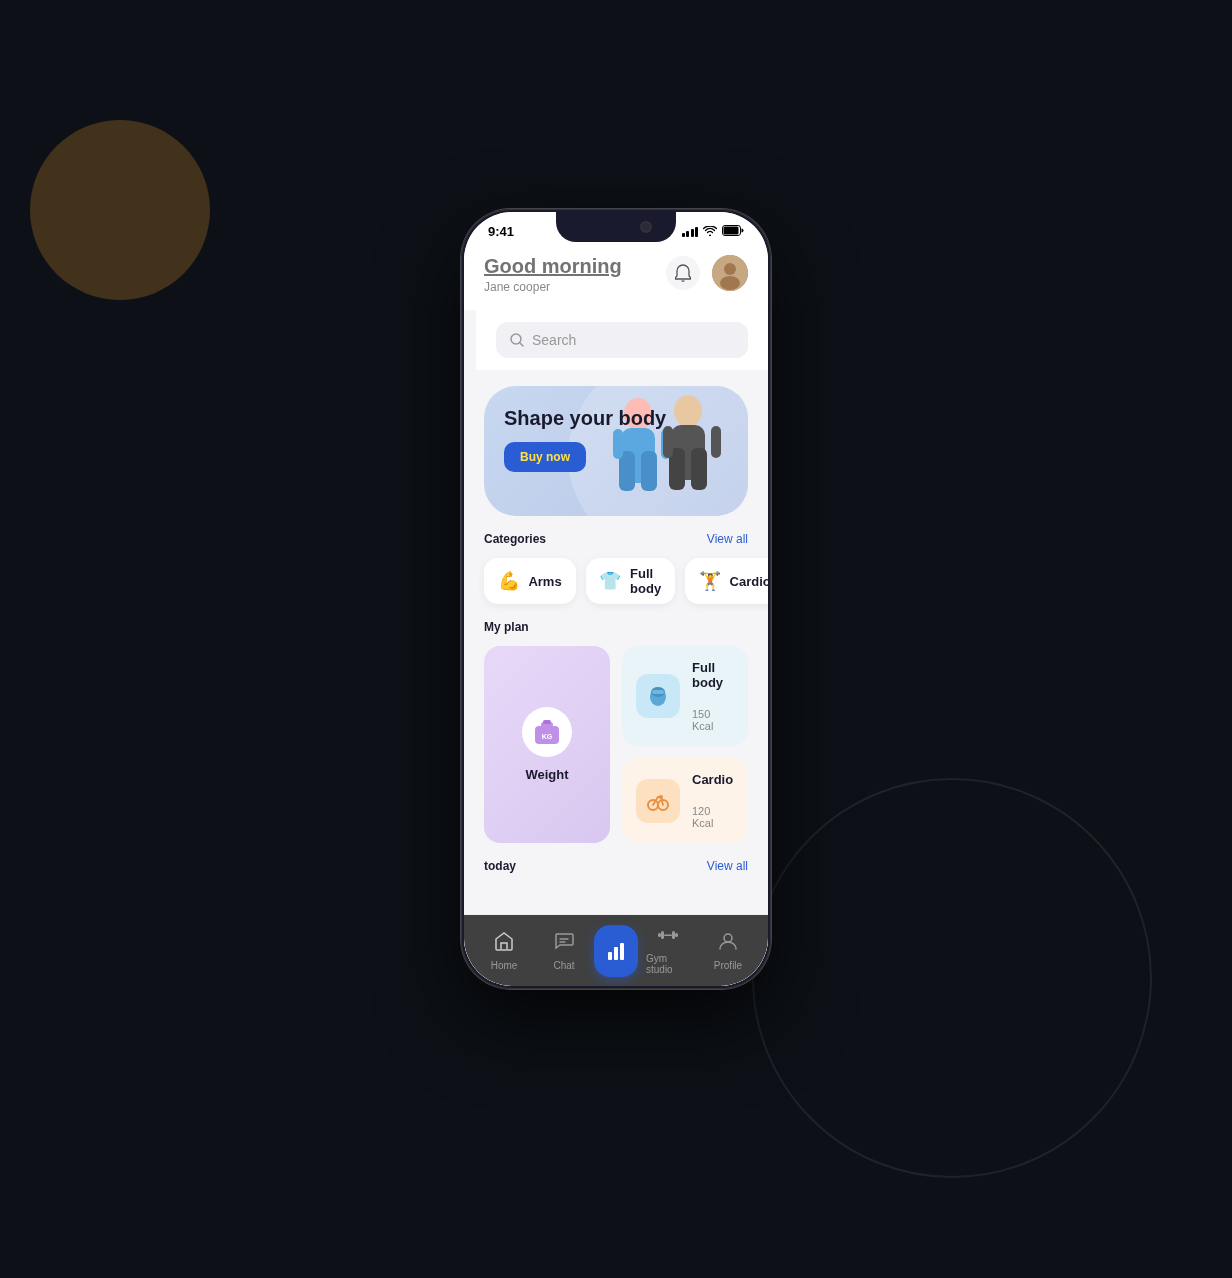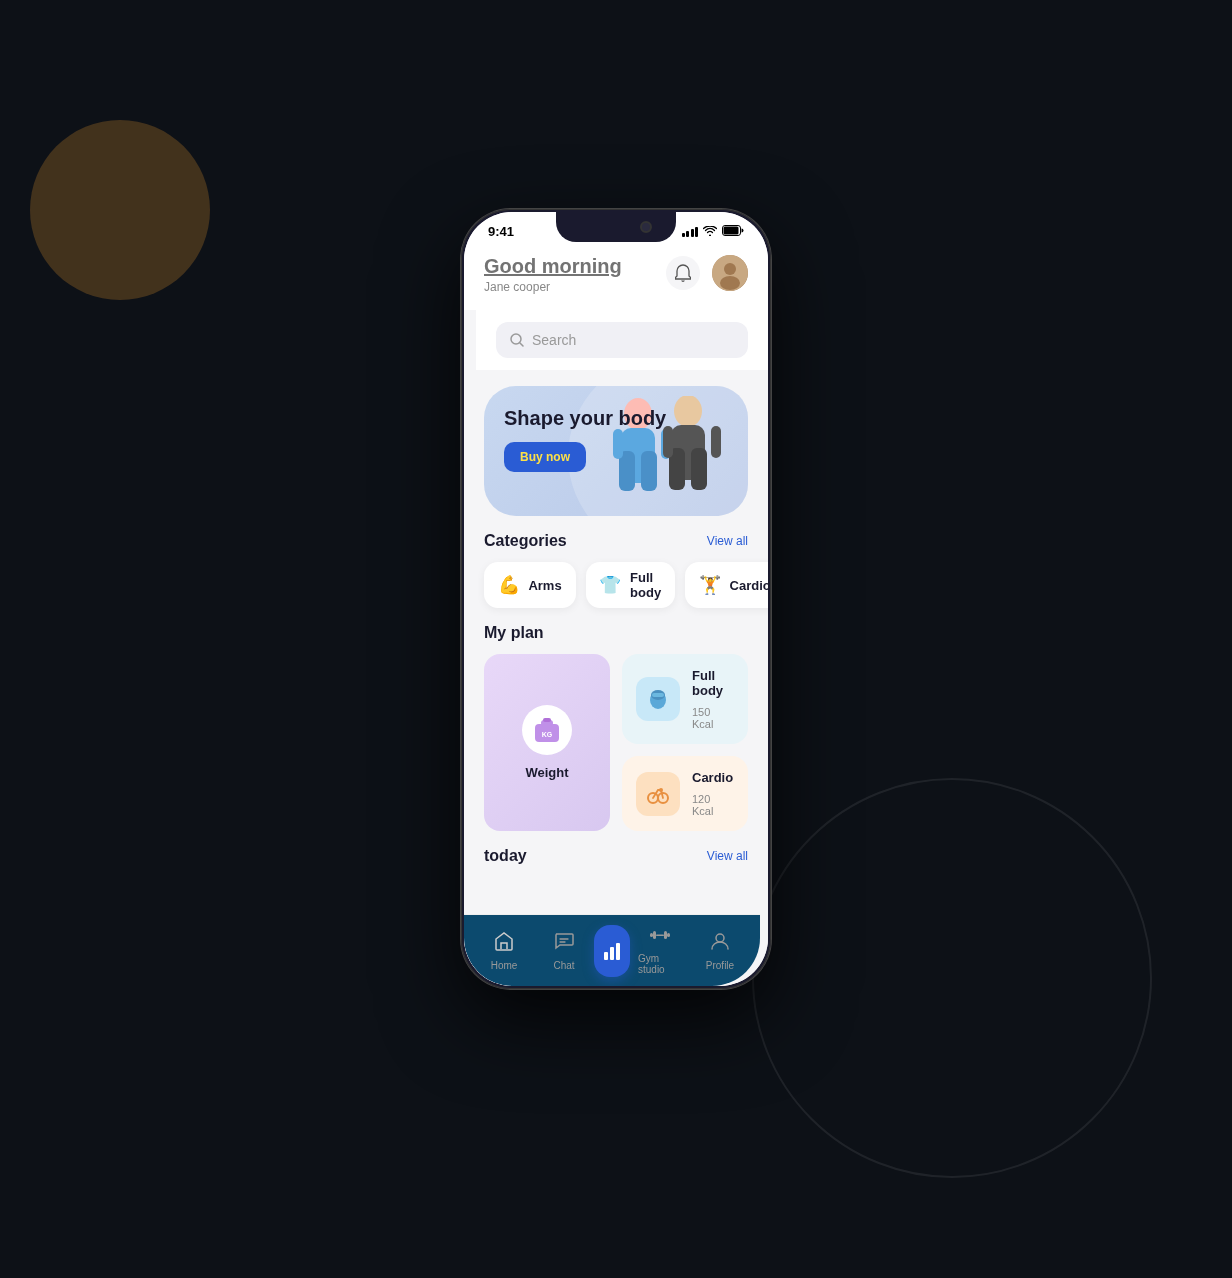--- a/index.html
+++ b/index.html
@@ -267,21 +267,21 @@
     }
 
     .section-header {
       display: flex;
       justify-content: space-between;
       align-items: center;
       margin-bottom: 12px;
     }
 
     .section-title {
-      font-size: 16px;
+      font-size: 12px;
       font-weight: 700;
       color: #1a1a2e;
     }
 
     .view-all {
       font-size: 12px;
       color: #2a5cd4;
       cursor: pointer;
     }
 
@@ -396,36 +396,36 @@
 
     .plan-info .plan-name {
       font-size: 13px;
       font-weight: 700;
       color: #1a1a2e;
     }
 
     .plan-info .plan-kcal {
       font-size: 11px;
       color: #888;
-      margin-top: 8px;
+      margin-top: 18px;
     }
 
     
     .today-section {
       padding: 0 20px;
     }
 
     
     .bottom-nav {
       position: absolute;
       bottom: 0;
       left: 0;
-      right: 8px;
+      right: 0;
       height: 72px;
-      background: #0c4a6e;
+      background: #404040;
       border-top: 1px solid #eee;
       display: flex;
       align-items: center;
       justify-content: space-between;
       padding: 0 10px;
       border-radius: 0 0 48px 48px;
       z-index: 50;
     }
 
     .nav-item {

